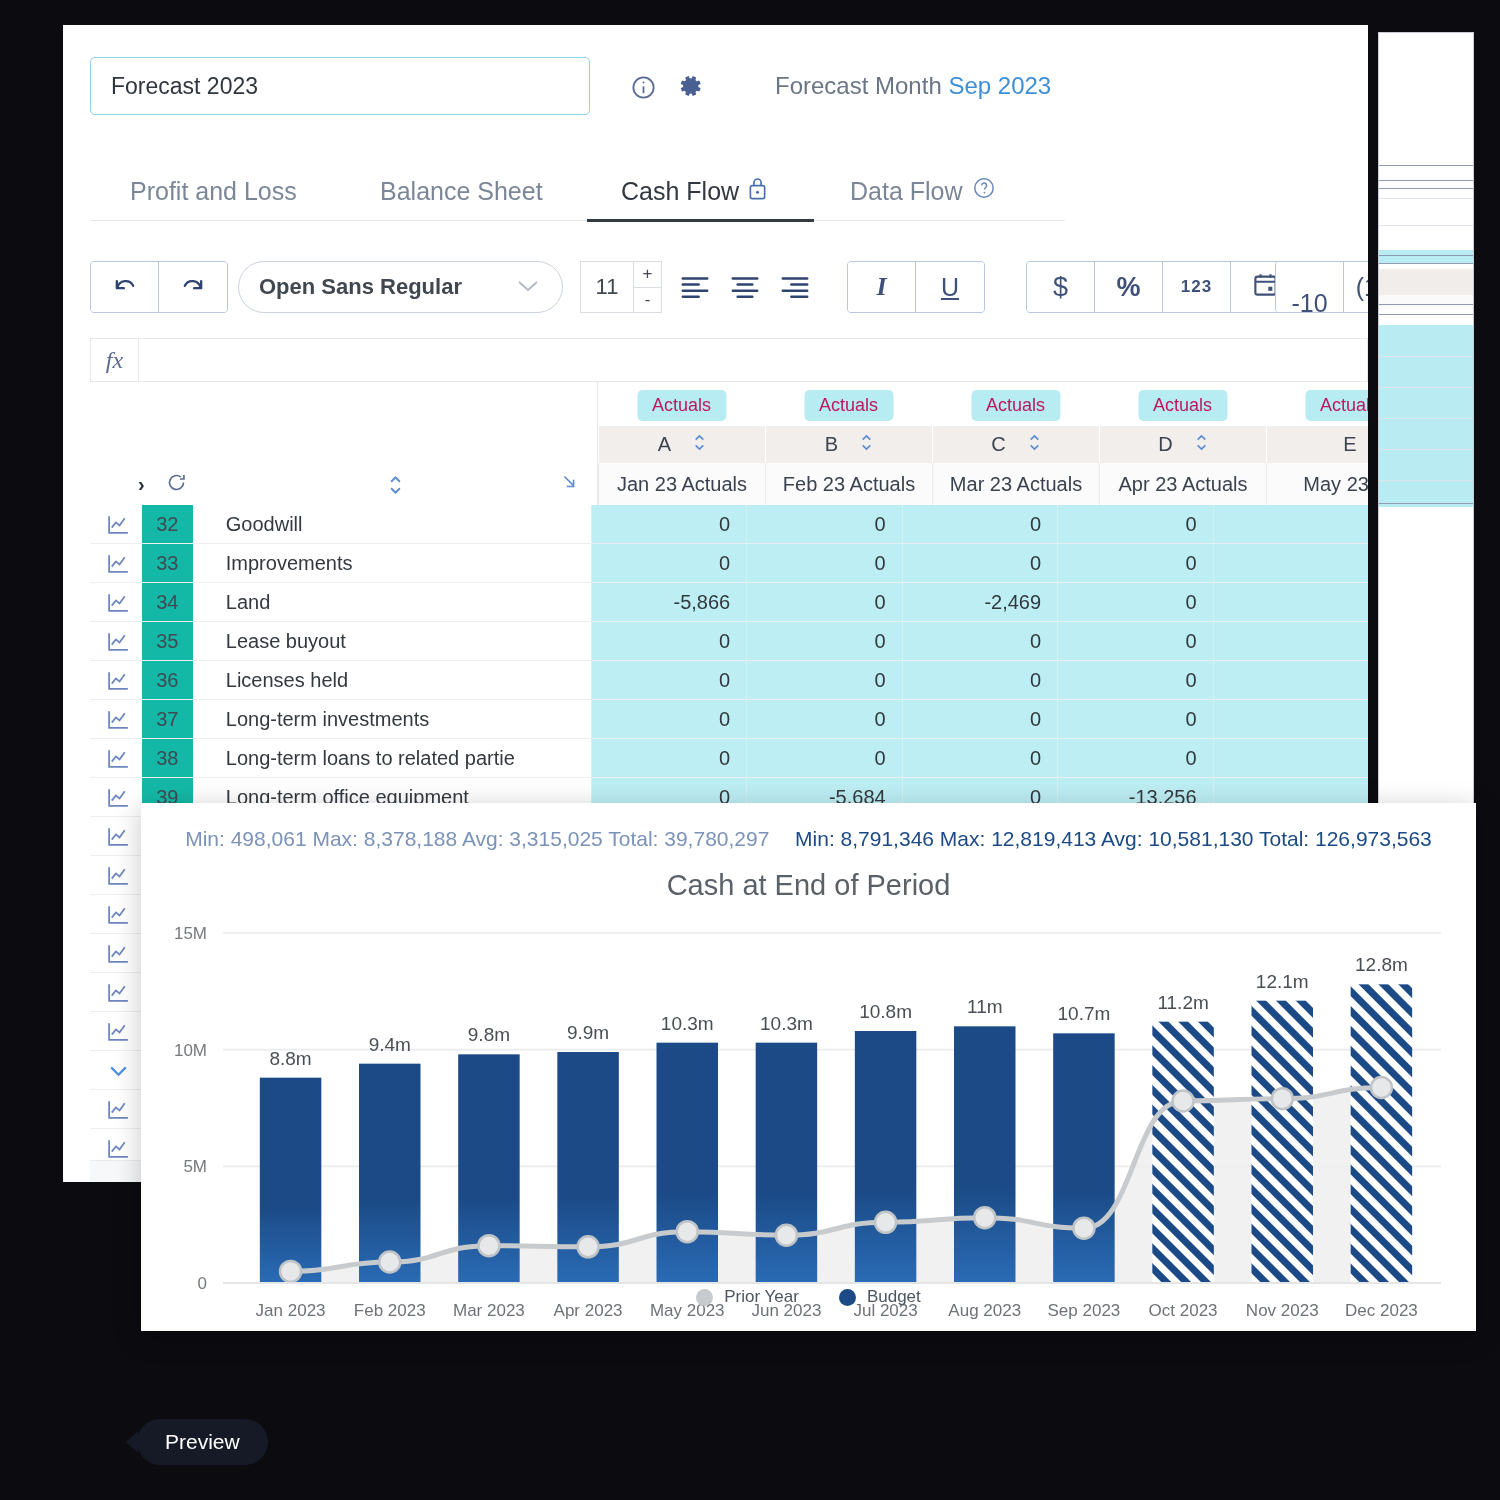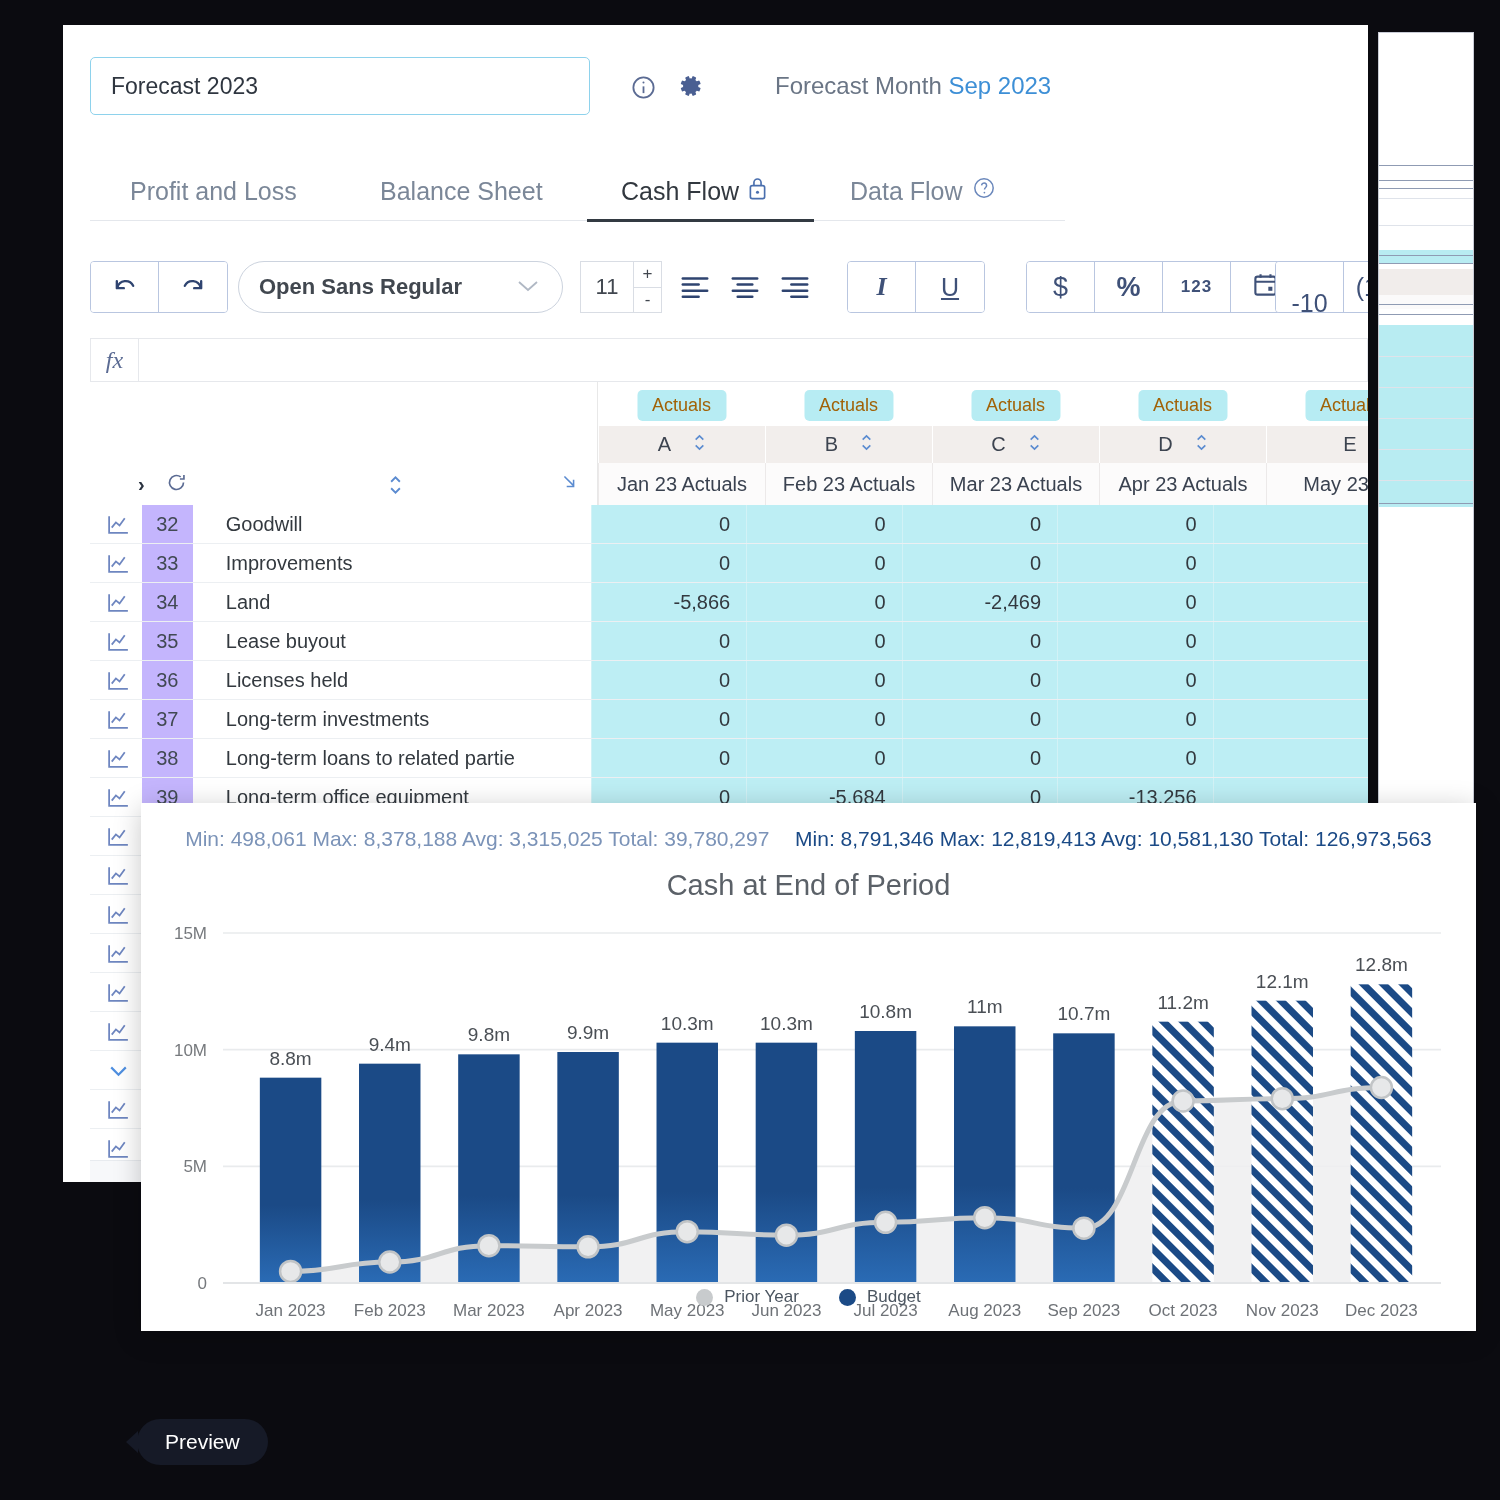--- a/index.html
+++ b/index.html
@@ -108,28 +108,28 @@
   .grid { position: absolute; left: 27px; top: 357px; width: 1278px; height: 1090px; overflow: hidden; }
   .ghead { position: relative; height: 123px; }
   .gh-left { position: absolute; left: 0; top: 0; width: 508px; height: 123px; background: #fff; border-right: 1px solid #e8e8e8; }
   .gh-ctrl { position: absolute; left: 0; bottom: 0; height: 41px; width: 508px; display: flex; align-items: center; color: #5b6b93; font-size: 20px; }
   .gh-ctrl .c1 { position: absolute; left: 48px; font-weight: bold; color: #2b3340; }
   .gh-ctrl .c2 { position: absolute; left: 76px; }
   .gh-ctrl .c3 { position: absolute; left: 298px; }
   .gh-ctrl .c4 { position: absolute; right: 18px; }
 
   .gcol { position: absolute; top: 0; width: 167px; height: 123px; }
-  .gc-tag { position: absolute; top: 8px; left: 50%; transform: translateX(-50%); background: #b7ecf3; color: #a16207; font-size: 18px; padding: 5px 15px; border-radius: 5px; white-space: nowrap; }
+  .gc-tag { position: absolute; top: 8px; left: 50%; transform: translateX(-50%); background: #b7ecf3; color: #be185d; font-size: 18px; padding: 5px 15px; border-radius: 5px; white-space: nowrap; }
   .gc-letter { position: absolute; top: 44px; left: 0; width: 100%; height: 37px; background: #f2eeec; display: flex; align-items: center; justify-content: center; gap: 22px; font-size: 20px; color: #3d4450; border-left: 1px solid #fff; }
   .gc-name { position: absolute; top: 81px; left: 0; width: 100%; height: 42px; display: flex; align-items: center; justify-content: center; font-size: 20px; color: #3a4250; background: #fcfbfb; border-left: 1px solid #ece9e9; white-space: nowrap; }
   .sortico { display: inline-flex; flex-direction: column; line-height: 6px; color: #5b8bd0; font-size: 12px; }
 
   .grow { position: relative; height: 39px; border-bottom: 1px solid #eceff2; display: flex; }
   .rc-ico { width: 55px; display: flex; align-items: center; padding-left: 16px; color: #6e86c0; }
-  .rc-num { width: 55px; background: #c4b5fd; display: flex; align-items: center; justify-content: center; font-size: 20px; color: #414953; }
+  .rc-num { width: 55px; background: #14b8a6; display: flex; align-items: center; justify-content: center; font-size: 20px; color: #414953; }
   .rc-label { flex: 0 0 auto; width: 398px; display: flex; align-items: center; padding-left: 33px; font-size: 20px; color: #33393f; white-space: nowrap; overflow: hidden; background: #fff; }
   .rc-val { width: 167px; background: #bdeef4; display: flex; align-items: center; justify-content: flex-end; padding-right: 16px; font-size: 20px; color: #33393f; border-left: 1px solid #d2f2f6; }
 
   .grow-empty { height: 39px; border-bottom: 1px solid #eceff2; display: flex; }
   .ge-ico { width: 55px; display: flex; align-items: center; padding-left: 16px; color: #6e86c0; }
 
   
   .chart-panel {
     position: absolute; left: 141px; top: 803px;
     width: 1335px; height: 528px;

